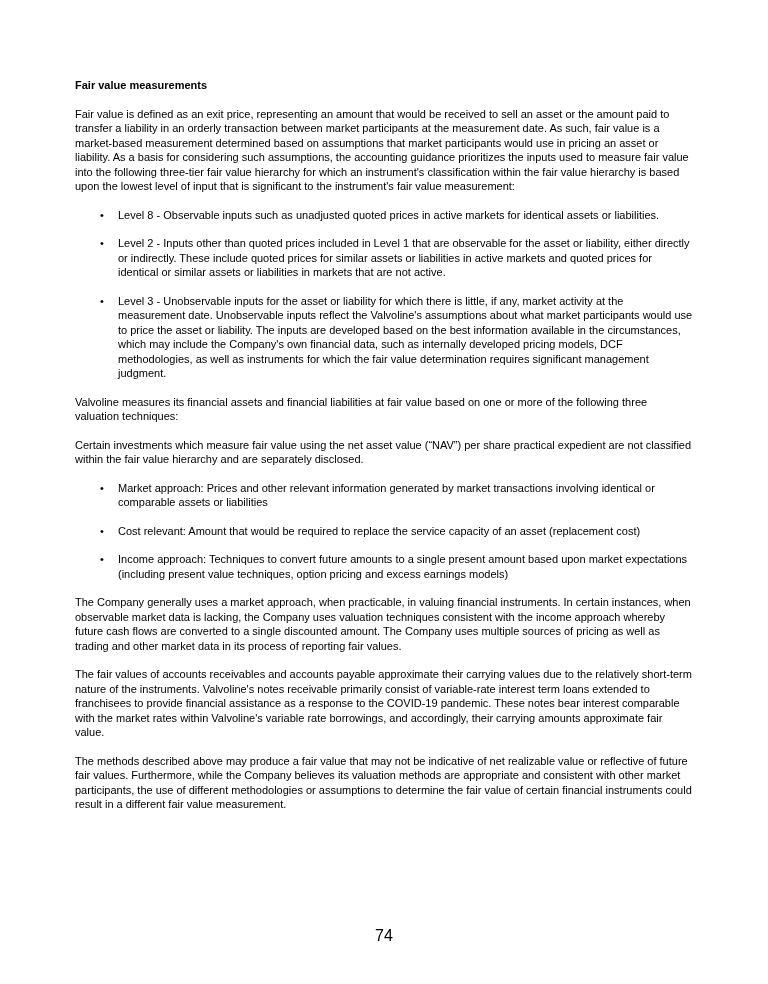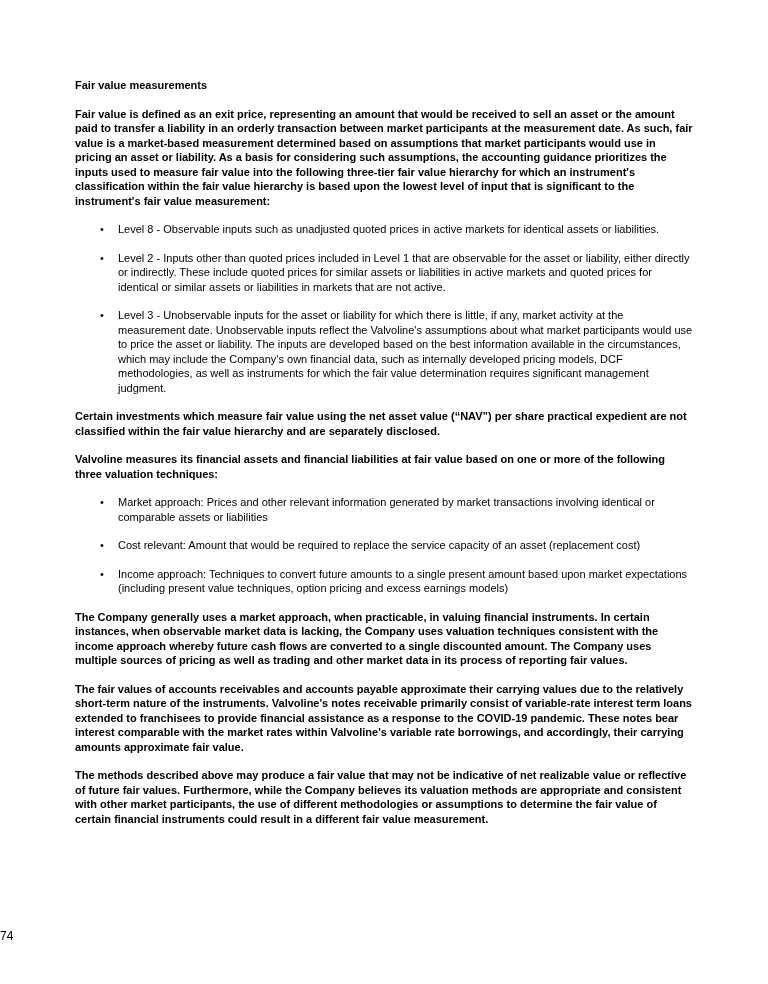--- a/index.html
+++ b/index.html
@@ -20,21 +20,20 @@
     left: 75px;
     width: 618px;
   }
   .heading {
     font-size: 11px;
     font-weight: bold;
     margin: 0 0 14px 0;
   }
   .para {
     margin: 0 0 14px 0;
-    font-weight: bold;
   }
   ul.bullets {
     list-style: none;
     margin: 0;
     padding: 0 0 0 25px;
   }
   ul.bullets li {
     display: flex;
     margin: 0 0 14px 0;
   }
@@ -43,21 +42,22 @@
     width: 18px;
   }
   .bullet-text {
     flex: 1 1 auto;
   }
   .footer {
     position: absolute;
     top: 929px;
     left: 0;
     width: 100%;
-    font-size: 12px;
+    text-align: center;
+    font-size: 16px;
   }
 </style>
 </head>
 <body>
 
 <div class="page">
   <div class="content">
 
     <div class="heading">Fair value measurements</div>
 
@@ -71,23 +71,23 @@
       <li>
         <span class="bullet-glyph">•</span>
         <span class="bullet-text">Level 2 - Inputs other than quoted prices included in Level 1 that are observable for the asset or liability, either directly or indirectly. These include quoted prices for similar assets or liabilities in active markets and quoted prices for identical or similar assets or liabilities in markets that are not active.</span>
       </li>
       <li>
         <span class="bullet-glyph">•</span>
         <span class="bullet-text">Level 3 - Unobservable inputs for the asset or liability for which there is little, if any, market activity at the measurement date. Unobservable inputs reflect the Valvoline's assumptions about what market participants would use to price the asset or liability. The inputs are developed based on the best information available in the circumstances, which may include the Company's own financial data, such as internally developed pricing models, DCF methodologies, as well as instruments for which the fair value determination requires significant management judgment.</span>
       </li>
     </ul>
 
+    <p class="para">Valvoline measures its financial assets and financial liabilities at fair value based on one or more of the following three valuation techniques:</p>
+
     <p class="para">Certain investments which measure fair value using the net asset value (“NAV”) per share practical expedient are not classified within the fair value hierarchy and are separately disclosed.</p>
-
-    <p class="para">Valvoline measures its financial assets and financial liabilities at fair value based on one or more of the following three valuation techniques:</p>
 
     <ul class="bullets">
       <li>
         <span class="bullet-glyph">•</span>
         <span class="bullet-text">Market approach: Prices and other relevant information generated by market transactions involving identical or comparable assets or liabilities</span>
       </li>
       <li>
         <span class="bullet-glyph">•</span>
         <span class="bullet-text">Cost relevant: Amount that would be required to replace the service capacity of an asset (replacement cost)</span>
       </li>

